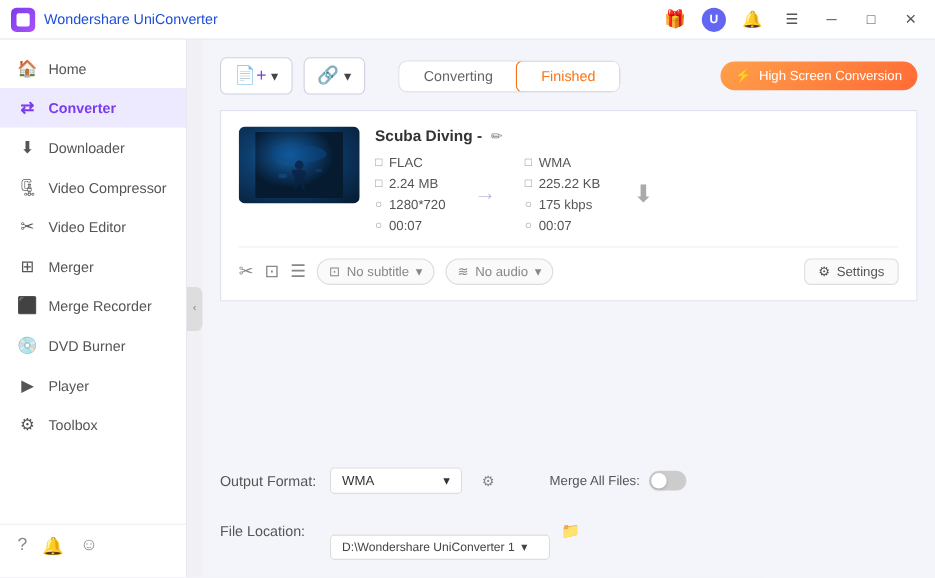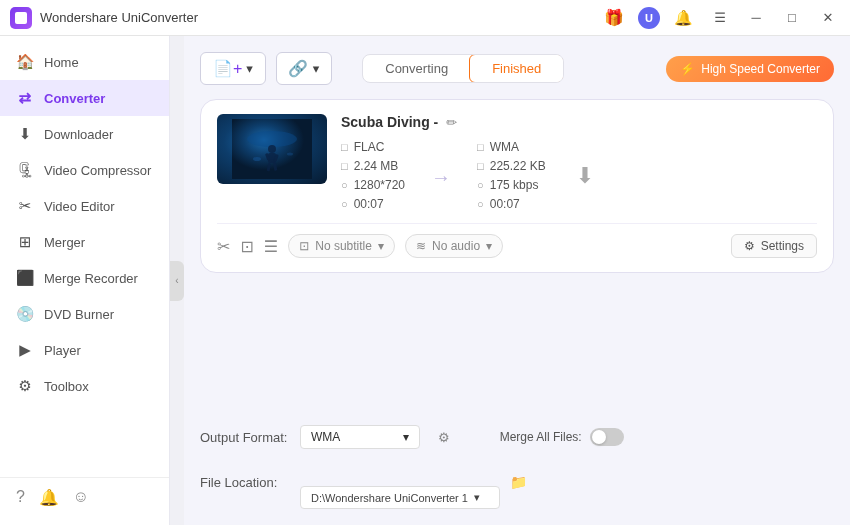--- a/index.html
+++ b/index.html
@@ -11,21 +11,21 @@
       height: 36px;
       display: flex;
       align-items: center;
       padding: 0 10px;
       border-bottom: 1px solid #e5e5e5;
       justify-content: space-between;
     }
     .titlebar-left { display: flex; align-items: center; gap: 8px; }
     .app-logo { width: 22px; height: 22px; background: linear-gradient(135deg, #7c3aed, #a855f7); border-radius: 5px; display: flex; align-items: center; justify-content: center; }
     .app-logo-inner { width: 12px; height: 12px; background: #fff; border-radius: 2px; }
-    .titlebar-title { font-size: 13px; color: #404040; }
+    .titlebar-title { font-size: 13px; color: #1d4ed8; }
     .titlebar-controls { display: flex; align-items: center; gap: 12px; }
     .titlebar-icon { width: 24px; height: 24px; display: flex; align-items: center; justify-content: center; cursor: pointer; border-radius: 4px; }
     .win-btn { font-size: 13px; color: #555; }
     .gift-icon { color: #ff6b35; font-size: 16px; }
     .avatar-icon { width: 22px; height: 22px; background: #6366f1; border-radius: 50%; display: flex; align-items: center; justify-content: center; color: white; font-size: 11px; font-weight: bold; }
 
     
     .main-layout { display: flex; flex: 1; overflow: hidden; }
 
     
@@ -144,21 +144,21 @@
       font-size: 12px;
       cursor: pointer;
       font-weight: 500;
       margin-left: auto;
     }
 
     
     .file-card {
       background: #fff;
       border: 1.5px solid #e2e0f0;
-      border-radius: 16px;
+      border-radius: 0;
       padding: 14px 16px;
     }
     .file-card-top {
       display: flex;
       align-items: flex-start;
       gap: 14px;
     }
     .file-thumb {
       width: 110px;
       height: 70px;
@@ -425,21 +425,21 @@
         <span>▾</span>
       </button>
 
       <div class="tab-group">
         <button class="tab-btn">Converting</button>
         <button class="tab-btn active">Finished</button>
       </div>
 
       <div class="speed-btn">
         <span>⚡</span>
-        <span>High Speed Converter</span>
+        <span>High Screen Conversion</span>
       </div>
     </div>
 
     <div class="file-card">
       <div class="file-card-top">
 
         <div class="file-thumb">
           <div class="file-thumb-img">
             <svg width="80" height="60" viewBox="0 0 80 60">
               <defs>

